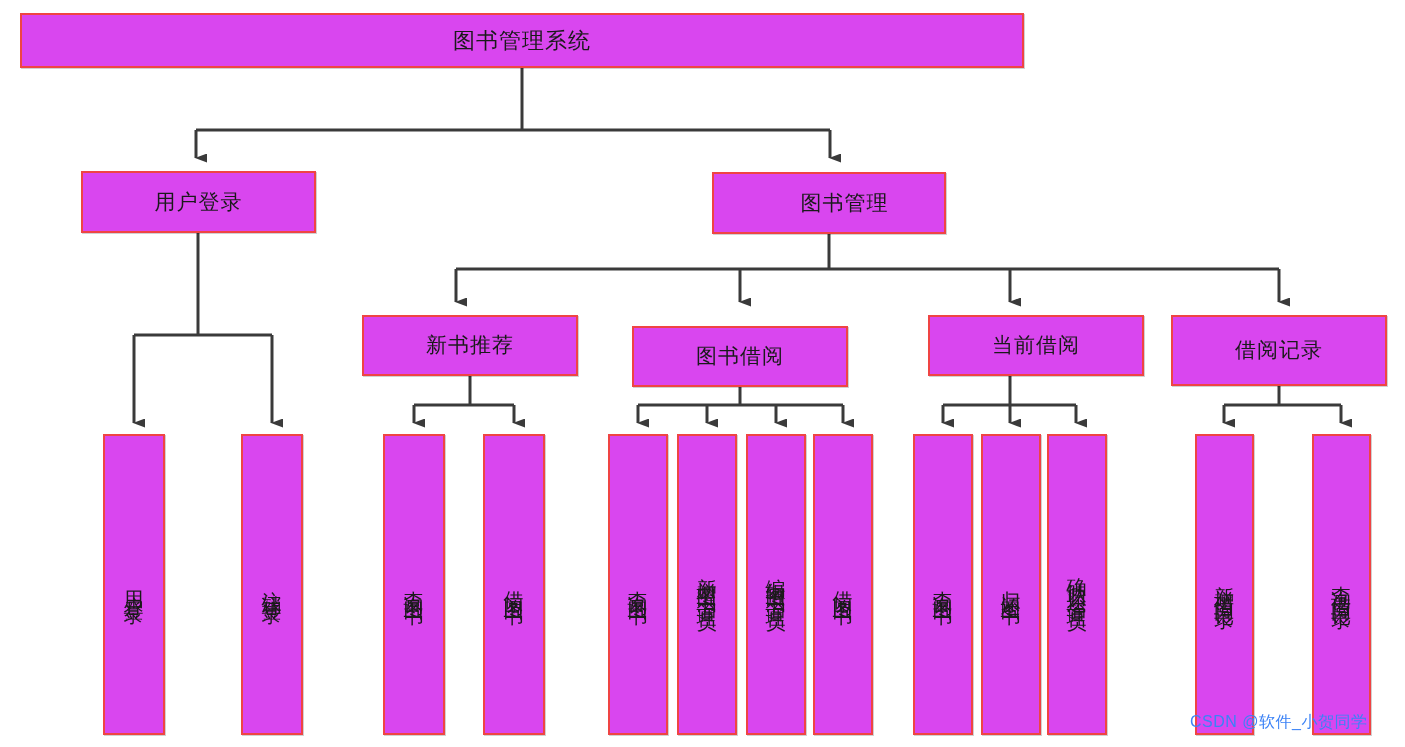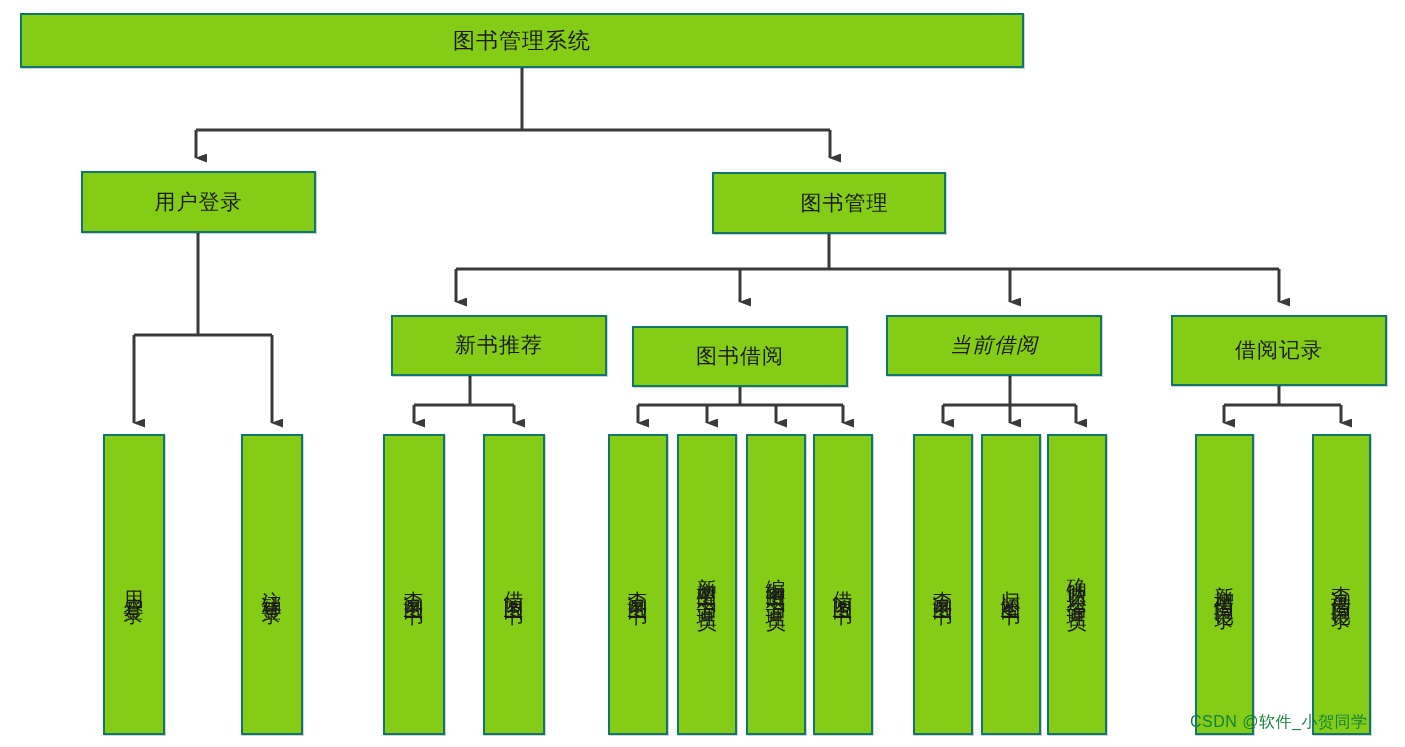--- a/index.html
+++ b/index.html
@@ -21,22 +21,22 @@
     position: absolute;
     left: 0;
     top: 0;
     width: 1405px;
     height: 747px;
     pointer-events: none;
   }
   .node {
     position: absolute;
     box-sizing: border-box;
-    border: 2px solid #0f766e;
-    background: #84cc16;
+    border: 2px solid #ef4444;
+    background: #d946ef;
     color: #1a1a1a;
     display: flex;
     align-items: center;
     justify-content: center;
     box-shadow: 1px 1px 0 rgba(0,0,0,0.18);
   }
   .node .label {
     display: block;
     text-align: center;
     line-height: 1.06;
@@ -58,21 +58,21 @@
     letter-spacing: 5px;
     line-height: 1;
     max-height: 100%;
   }
   #title-node .label { font-size: 22px; }
   .watermark {
     position: absolute;
     left: 1190px;
     top: 712px;
     font-size: 16px;
-    color: #15803d;
+    color: #3b82f6;
     white-space: nowrap;
     letter-spacing: 0.5px;
   }
 </style>
 </head>
 <body>
 
 <div id="canvas">
 
   <svg class="lines" viewBox="0 0 1405 747">
@@ -130,29 +130,29 @@
   </div>
 
   <div class="node horiz" style="left:81px; top:171px; width:235px; height:62px;">
     <span class="label">用户登录</span>
   </div>
 
   <div class="node horiz" style="left:712px; top:172px; width:234px; height:62px;padding-left:31px;">
     <span class="label">图书管理</span>
   </div>
 
-  <div class="node horiz" style="left:362px; top:315px; width:216px; height:61px;margin-left:29px;">
+  <div class="node horiz" style="left:362px; top:315px; width:216px; height:61px;">
     <span class="label">新书推荐</span>
   </div>
 
   <div class="node horiz" style="left:632px; top:326px; width:216px; height:61px;">
     <span class="label">图书借阅</span>
   </div>
 
-  <div class="node horiz" style="left:886px; top:315px; width:216px; height:61px;font-style:italic;">
+  <div class="node horiz" style="left:928px; top:315px; width:216px; height:61px;">
     <span class="label">当前借阅</span>
   </div>
 
   <div class="node horiz" style="left:1171px; top:315px; width:216px; height:71px;">
     <span class="label">借阅记录</span>
   </div>
 
   <div class="node vert" style="left:103px; top:434px; width:62px; height:301px;">
     <span class="label">用户登录</span>
   </div>

